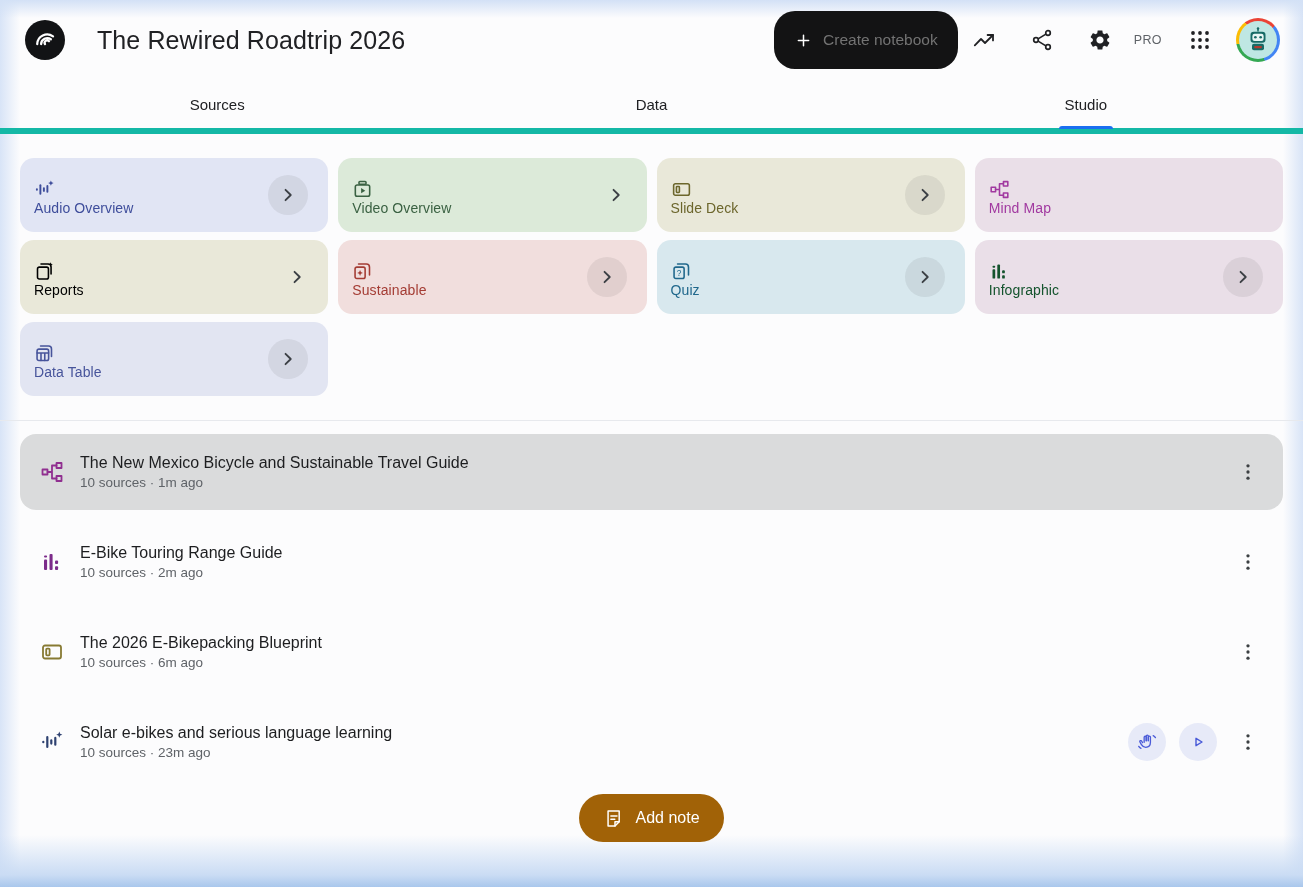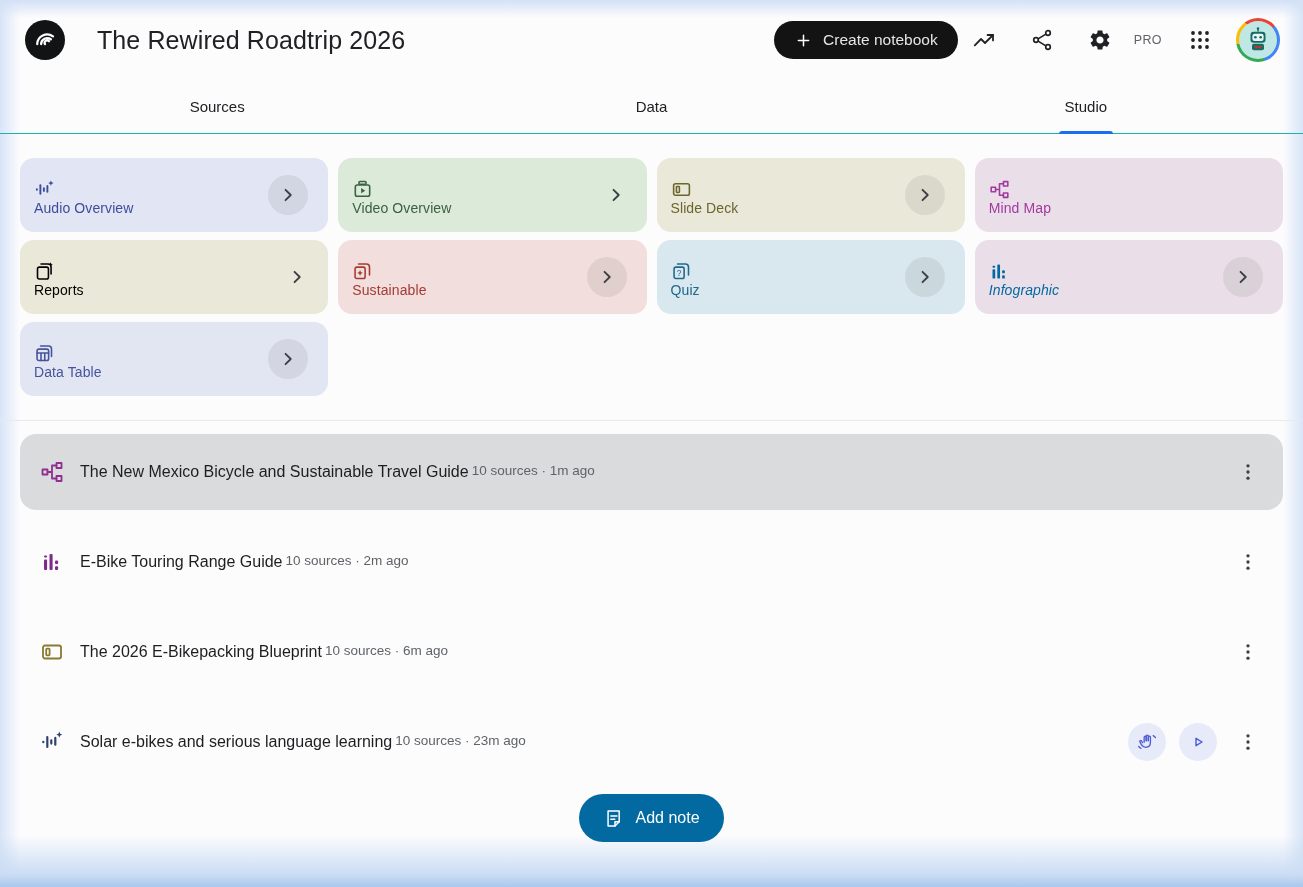--- a/index.html
+++ b/index.html
@@ -18,36 +18,36 @@
   svg { display:block; }
 
   
   .app-header { display:flex; align-items:center; height:80px; padding:0 23px 0 25px; }
   .logo { width:40px; height:40px; border-radius:50%; background:#121315;
           display:flex; align-items:center; justify-content:center; flex:0 0 auto; }
   .logo svg { width:26px; height:26px; }
   .nb-title { font-size:25px; font-weight:400; color:#202124; margin-left:32px;
               white-space:nowrap; letter-spacing:.1px; }
   .header-actions { margin-left:auto; display:flex; align-items:center; }
-  .pill-btn { display:flex; align-items:center; gap:10px; height:38px; padding:0 20px;
-              background:#131314; color:#e5e5e5; border-radius:21px; font-size:15.5px; }
+  .pill-btn { display:flex; align-items:center; gap:10px; height:58px; padding:0 20px;
+              background:#131314; color:#737373; border-radius:21px; font-size:15.5px; }
   .pill-btn svg { width:19px; height:19px; }
   .icon-btn { width:40px; height:40px; display:flex; align-items:center; justify-content:center;
               border-radius:50%; color:#202124; margin-left:18px; }
   .icon-btn svg { width:24px; height:24px; }
   .create-gap { margin-left:6px; }
   .pro { font-size:12.5px; color:#5f6368; margin-left:14px; letter-spacing:.4px; }
   .avatar { width:44px; height:44px; border-radius:50%; margin-left:16px; padding:3px;
             background:conic-gradient(#ea4335 0 14%, #4285f4 14% 45%, #34a853 45% 72%, #fbbc05 72% 90%, #ea4335 90% 100%); }
   .avatar-inner { width:100%; height:100%; border-radius:50%; background:#bfe7e3; overflow:hidden;
                   display:flex; align-items:center; justify-content:center; }
   .avatar-inner svg { width:30px; height:30px; }
 
   
-  .tab-bar { display:flex; height:54px; border-bottom:1px solid #14b8a6; }
+  .tab-bar { display:flex; height:54px; border-bottom:6px solid #14b8a6; }
   .tab { flex:1; position:relative; display:flex; align-items:center; justify-content:center;
          font-size:15px; color:#202124; }
   .tab-underline { display:none; position:absolute; bottom:-1px; left:50%; transform:translateX(-50%);
                    width:54px; height:3px; background:#1a6ef0; border-radius:3px 3px 0 0; }
   .tab.active .tab-underline { display:block; }
 
   
   .studio-grid { margin:24px 20px 0; display:grid; grid-template-columns:repeat(4,1fr);
                  gap:8px 10px; }
   .card { position:relative; height:74px; border-radius:14px; padding:21px 14px;
@@ -61,35 +61,35 @@
 
   .divider { margin-top:24px; height:1px; background:#e7e9ed; }
 
   
   .artifact-list { margin:13px 20px 0; }
   .row { display:flex; align-items:center; height:76px; margin-bottom:14px;
          padding:0 23px 0 20px; border-radius:16px; }
   .row.selected { background:#dadbdc; }
   .row-icon { flex:0 0 24px; margin-right:16px; }
   .row-icon svg { width:24px; height:24px; }
-  .row-text { display:flex; flex-direction:row; gap:3px; min-width:0; }
+  .row-text { display:flex; flex-direction:column; gap:3px; min-width:0; }
   .row-title { font-size:16px; color:#1d1e20; }
   .row-meta { font-size:13.5px; color:#5f6368; }
   .row-right { margin-left:auto; display:flex; align-items:center; gap:13px; }
   .action-circle { width:38px; height:38px; border-radius:50%; background:#e7eaf8;
                    display:flex; align-items:center; justify-content:center; color:#4a5bd8; }
   .action-circle svg { width:20px; height:20px; }
   .dots-btn { width:24px; height:24px; display:flex; align-items:center; justify-content:center;
               color:#3c4043; margin-left:6px; }
   .dots-btn svg { width:22px; height:22px; }
 
   
   .addnote-wrap { display:flex; justify-content:center; margin-top:12px; }
   .addnote-btn { display:flex; align-items:center; gap:11px; height:48px; padding:0 24px;
-                 background:#0369a1; color:#fff; border-radius:24px; font-size:16px; }
+                 background:#a16207; color:#fff; border-radius:24px; font-size:16px; }
   .addnote-btn svg { width:21px; height:21px; }
 </style>
 </head>
 <body>
 
 <div class="page">
 
   <header class="app-header">
     <div class="logo">
       <svg viewBox="0 0 24 24" fill="none" stroke="#fff" stroke-width="2.1" stroke-linecap="round">
@@ -272,21 +272,21 @@
             <text x="9.3" y="17" font-size="9.5" text-anchor="middle" fill="currentColor" stroke="none" font-family="inherit">?</text>
           </svg>
         </span>
        <span class="card-label">Quiz</span>
      <span class="chev circle">
           <svg viewBox="0 0 24 24" fill="none" stroke="currentColor" stroke-width="2" stroke-linecap="round" stroke-linejoin="round">
             <path d="M9.3 6.3l5.7 5.7-5.7 5.7"></path>
           </svg>
         </span>
       </div>
-      <div class="card" style="background: rgb(234, 223, 232); color: #0369a1; font-style: italic;">
+      <div class="card" style="background: rgb(234, 223, 232); color: #14532d;">
        <span class="card-icon">
           <svg viewBox="0 0 24 24">
             <g fill="currentColor">
               <rect x="4" y="9.4" width="3.1" height="10.6" rx="1"></rect>
               <rect x="4" y="5.4" width="3.1" height="2.2" rx="1"></rect>
               <rect x="9.5" y="4" width="3.1" height="16" rx="1"></rect>
               <rect x="15" y="10.6" width="3.1" height="3.4" rx="1"></rect>
               <rect x="15" y="16.2" width="3.1" height="3.8" rx="1"></rect>
             </g>
           </svg>

